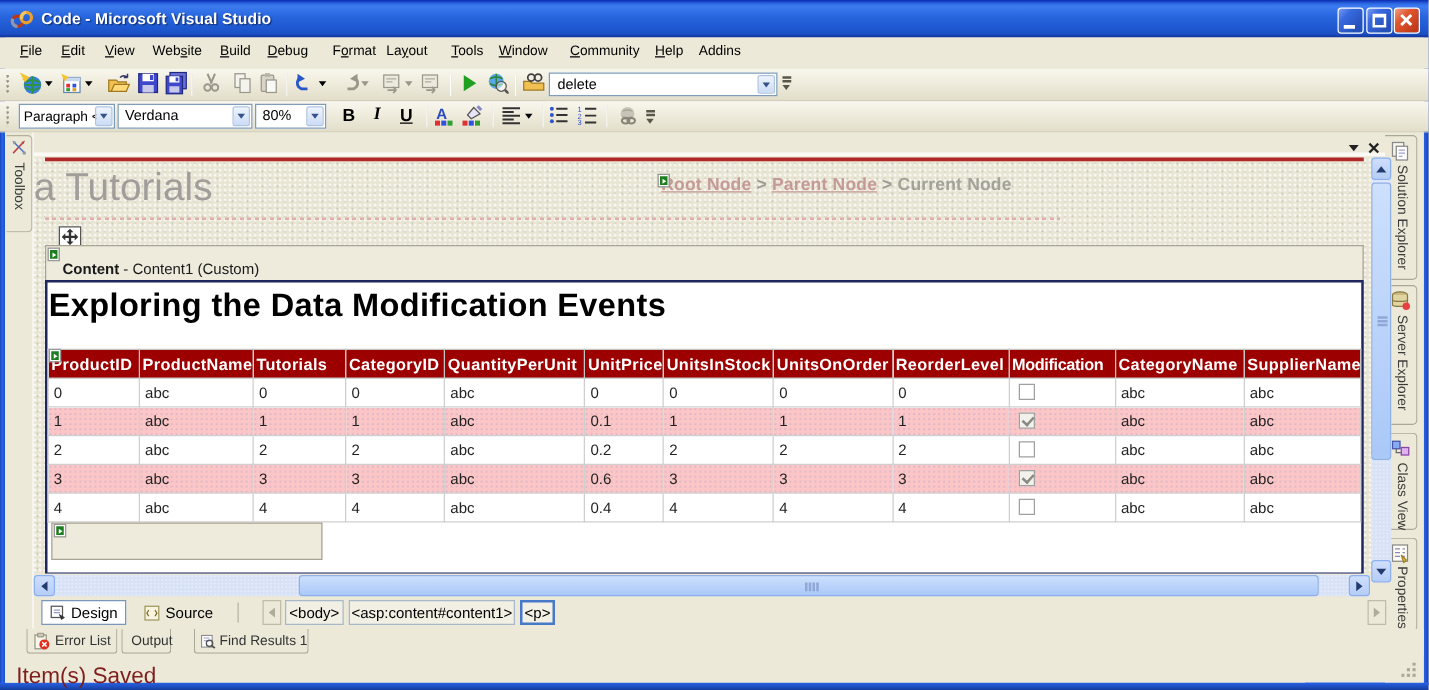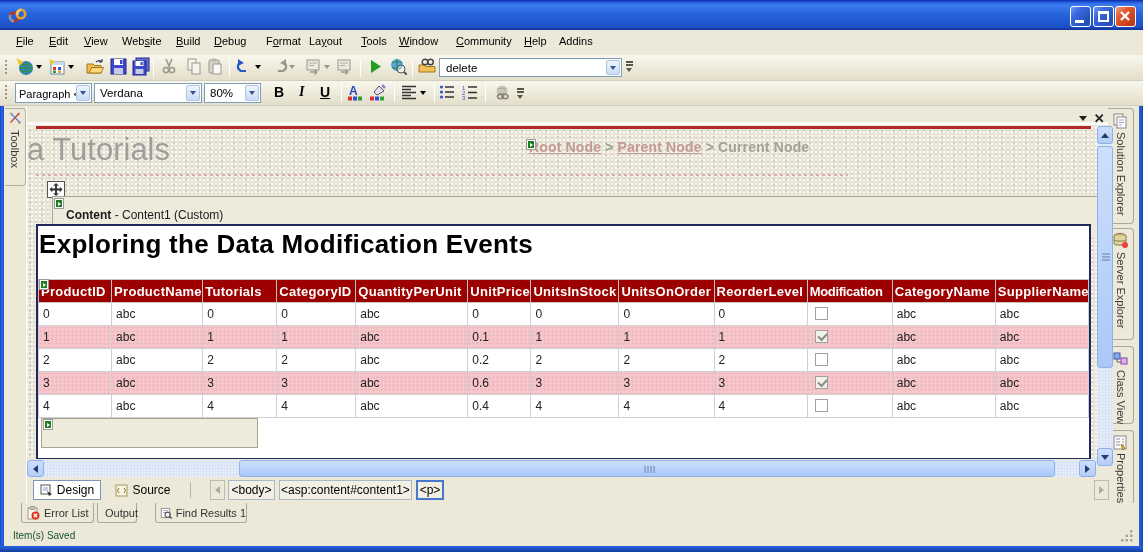--- a/index.html
+++ b/index.html
@@ -43,21 +43,21 @@
 
 #design{left:27px;top:127px;width:1070px;height:332px;background:#e8e5d4;
 background-image:radial-gradient(circle at 1px 1px,rgba(255,255,255,.75) 1px,rgba(0,0,0,0) 1.2px),radial-gradient(circle at 1px 1px,rgba(170,164,148,.4) .8px,rgba(0,0,0,0) 1px);background-size:4px 4px,6px 6px;background-position:0 0,2px 3px;overflow:hidden}
 #redline{left:36px;top:126px;width:1055px;height:3px;background:#b02828;z-index:5}
 #bigtitle{left:0px;top:5px;font-size:31px;color:#a29d9b;letter-spacing:0px}
 #crumbs{left:500px;top:12px;font-size:14px;font-weight:bold;color:#9c9c94;letter-spacing:.15px}
 #crumbs .lnk{color:#c59a96;text-decoration:underline}
 #dashline{left:9px;top:47px;width:812px;height:2px;background:repeating-linear-gradient(90deg,#dfaeae 0 3px,rgba(0,0,0,0) 3px 6px)}
 #movehandle{left:20px;top:54px;width:18px;height:17px;background:#fff;border:1px solid #555}
 
-#ctheader{left:25px;top:69px;width:1055px;height:40px;background:#eeebdd;border:1px solid #a8a494;border-bottom:none}
+#ctheader{left:9px;top:69px;width:1055px;height:40px;background:#eeebdd;border:1px solid #a8a494;border-bottom:none}
 #ctheader .lb{position:absolute;left:13px;top:11px;font-size:12px;color:#1a1a1a}
 
 #wa{left:9px;top:97px;width:1055px;height:235px;background:#fff;border:2px solid #20265e;border-bottom-width:1px}
 #h1{left:1px;top:3px;font-size:26px;font-weight:bold;color:#000;letter-spacing:.3px;white-space:nowrap}
 
 #grid{left:11px;top:152px;width:1051px;font-size:12px;color:#222;border-collapse:collapse;table-layout:fixed}
 #grid td{height:23px;border:1px solid #cfcfcf;padding:0 0 0 4px;overflow:hidden;white-space:nowrap}
 #grid tr.hd td{background:#9c0000;color:#fff;font-weight:bold;font-size:13px;border-color:#c4c4c4;padding-left:2px;letter-spacing:.3px}
 #grid tr.hd td:nth-child(10){letter-spacing:-.3px}
 #grid tr.pk td{background:#fcc6c6;background-image:radial-gradient(circle at 1px 1px,rgba(150,150,210,.3) .8px,rgba(0,0,0,0) 1px);background-size:4px 4px}
@@ -72,27 +72,28 @@
 
 #hsb{left:27px;top:460px;width:1069px;height:17px;background:#d8e2f6;background-image:radial-gradient(circle at 1px 1px,rgba(255,255,255,.4) .7px,rgba(0,0,0,0) .9px);background-size:3px 3px}
 #vsb{left:1097px;top:126px;width:16px;height:340px;background:#d8e2f6;background-image:radial-gradient(circle at 1px 1px,rgba(255,255,255,.4) .7px,rgba(0,0,0,0) .9px);background-size:3px 3px}
 .sbtn{background:linear-gradient(180deg,#cfdefc,#b5cdf6);border:1px solid #8cb0ef;border-radius:3px;color:#3a5a96;display:flex;align-items:center;justify-content:center;font-weight:bold}
 .sthumb{background:linear-gradient(180deg,#cde0fc,#aac8f8);border:1px solid #90b0e8;border-radius:3px}
 
 #dsrow{left:27px;top:478px;width:1081px;height:25px;background:#ECE9D8;font-size:12px}
 .dsbtn{position:absolute;top:2px;height:20px;border:1px solid #a8b8c8;background:#f2f0e4;font-size:12px;display:flex;align-items:center;justify-content:center}
 #errow{left:4px;top:503px;width:1135px;height:21px;background:#ECE9D8}
 .etab{position:absolute;top:0;height:20px;border:1px solid #aca899;border-top:none;border-radius:0 0 3px 3px;background:#ECE9D8;font-size:11px;color:#333;display:flex;align-items:center;white-space:nowrap}
-#status{left:4px;top:524px;width:1040px;height:22px;background:#ECE9D8;font-size:10px;color:#14532d}
+#status{left:4px;top:524px;width:1040px;height:22px;background:#ECE9D8;font-size:18px;color:#7f1d1d}
 </style></head><body>
 <div id="win">
 <div class="abs" id="bL"></div>
     <div class="abs" id="bR"></div>
     <div class="abs" id="bB"></div>
 <div class="abs" id="title">
+      <span class="abs txt">Code - Microsoft Visual Studio</span>
  <svg class="abs" style="left:8px;top:6px" width="19" height="19" viewBox="0 0 19 19">
         <circle cx="6" cy="11" r="4.2" fill="none" stroke="#b83818" stroke-width="2.6"></circle>
         <circle cx="13" cy="8" r="4.2" fill="none" stroke="#e8a030" stroke-width="2.6"></circle>
         <path d="M9.5 9.2 A4.2 4.2 0 0 1 13 3.8" fill="none" stroke="#f0c860" stroke-width="2.6"></path>
         <path d="M6 15.2 A4.2 4.2 0 0 1 2.4 9" fill="none" stroke="#8898b8" stroke-width="2.6"></path>
       </svg>
  <div class="abs capbtn" id="bmin">
         <div class="abs" style="left:4px;top:13px;width:9px;height:3px;background:#fff"></div>
       </div>
  <div class="abs capbtn" id="bmax">

